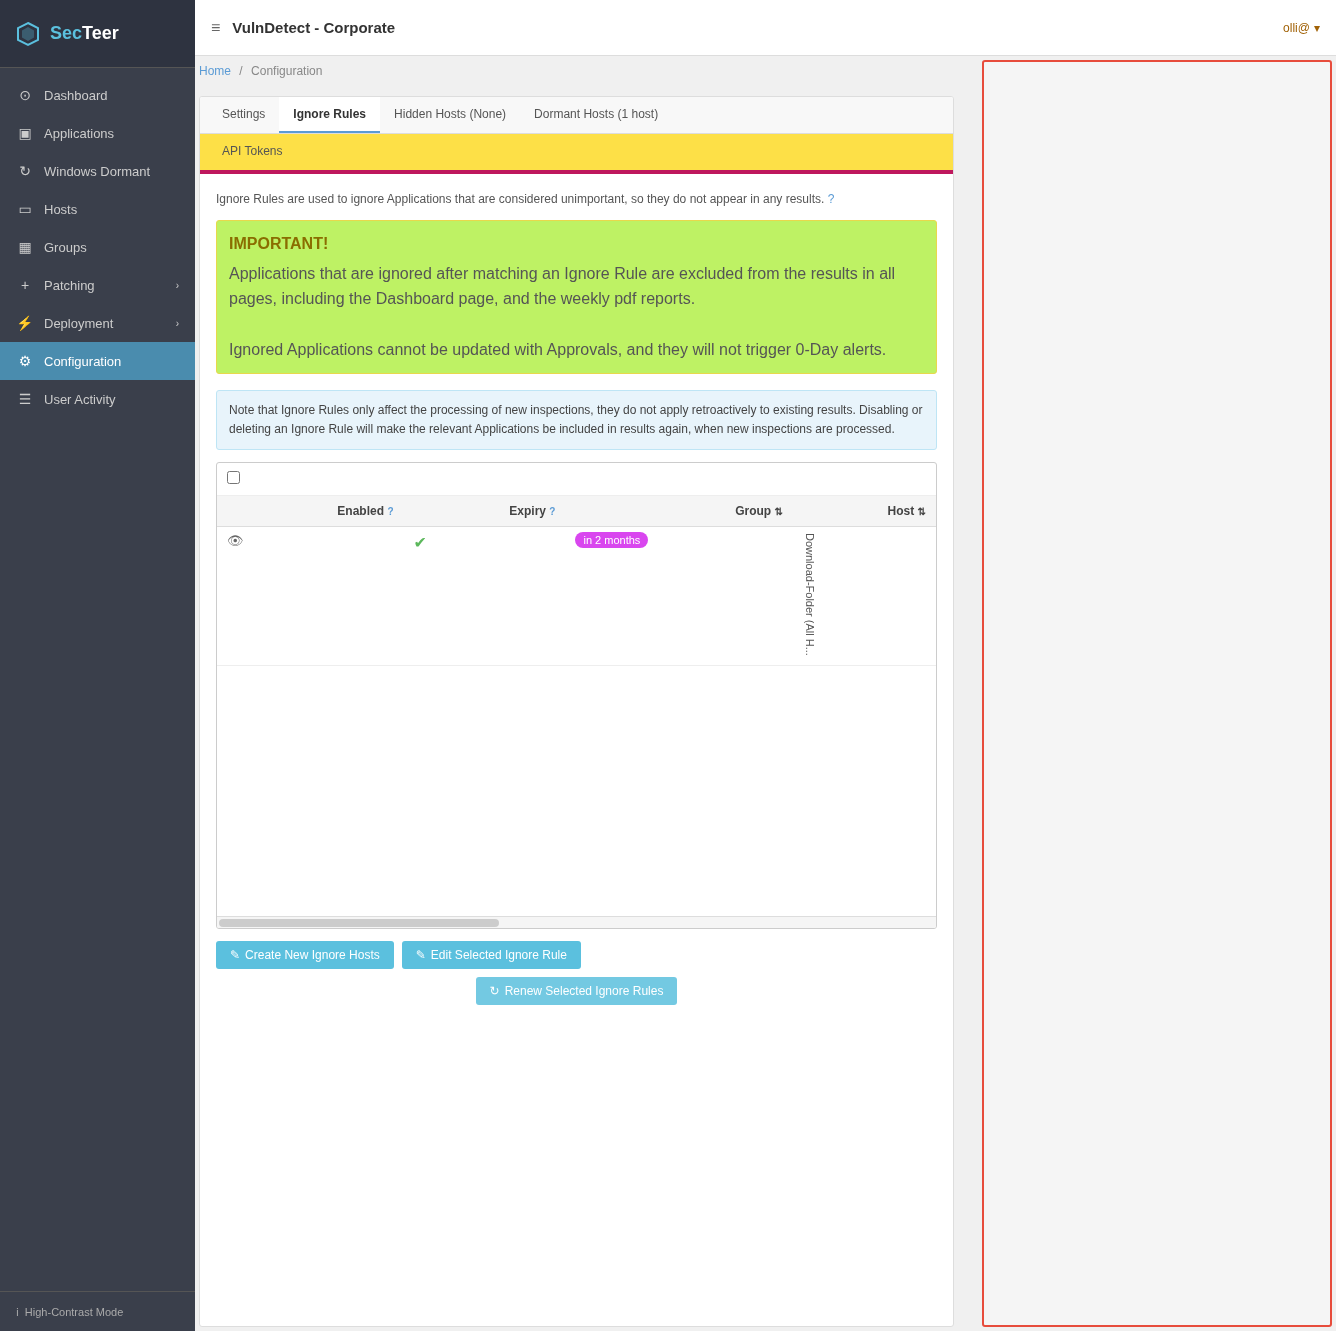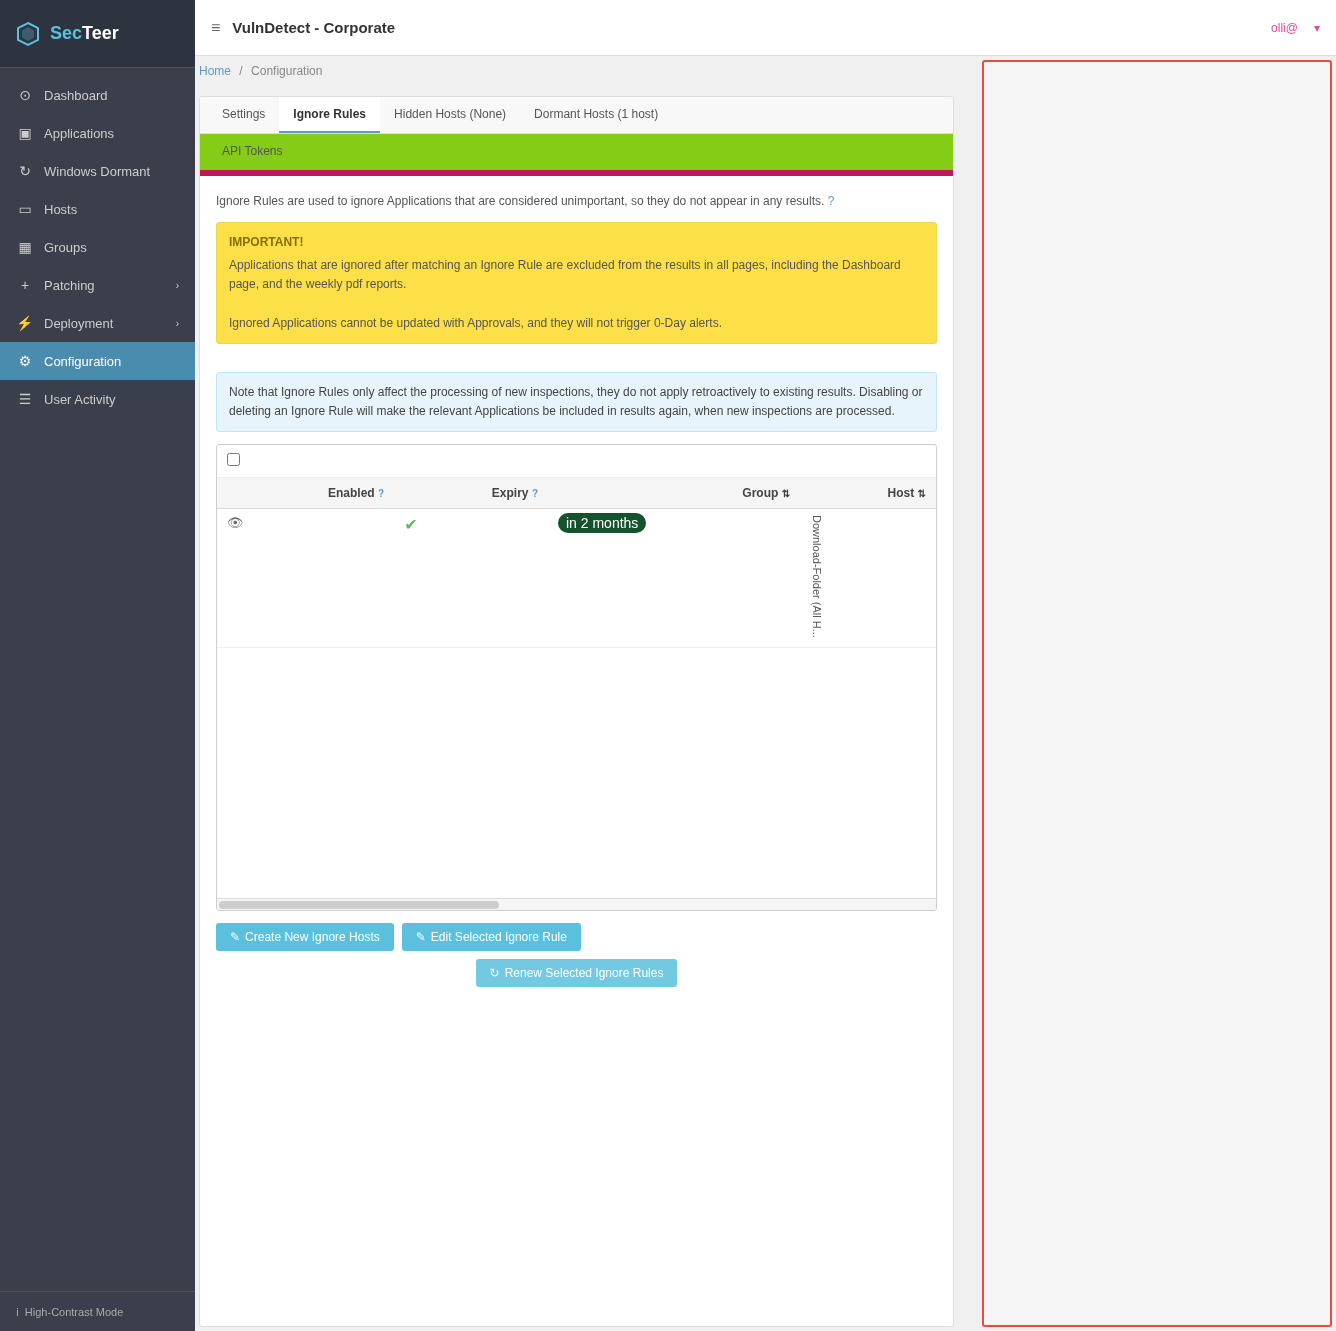--- a/index.html
+++ b/index.html
@@ -71,21 +71,21 @@
       height: 56px;
       background: #fff;
       border-bottom: 1px solid #ddd;
       display: flex;
       align-items: center;
       padding: 0 16px;
       gap: 12px;
     }
     .topbar .menu-icon { font-size: 16px; color: #666; cursor: pointer; }
     .topbar .app-title { font-size: 15px; font-weight: 600; color: #333; flex: 1; }
-    .topbar .user-info { font-size: 12px; color: #ec4899; display: flex; align-items: center; gap: 16px; margin-left: 31px; }
+    .topbar .user-info { font-size: 12px; color: #a16207; display: flex; align-items: center; gap: 4px; margin-left: 31px; }
 
     
     .content-area {
       flex: 1;
       display: flex;
       padding: 4px;
       gap: 28px;
       overflow: hidden;
     }
 
@@ -134,48 +134,48 @@
       white-space: nowrap;
     }
     .tab.active {
       color: #333;
       background: #fff;
       border-bottom: 2px solid #5b9bd5;
       font-weight: 600;
     }
     .tab-row2 {
       display: flex;
-      border-bottom: 6px solid #be185d;
-      background: #84cc16;
+      border-bottom: 4px solid #be185d;
+      background: #fde047;
       padding: 0 8px;
     }
 
     
     .card-body {
       padding: 16px;
       overflow-y: auto;
       flex: 1;
     }
 
     .info-text {
       font-size: 12px;
       color: #555;
       margin-bottom: 12px;
       line-height: 1.5;
     }
     .info-text a { color: #5b9bd5; text-decoration: none; }
 
     .alert-yellow {
-      background: #fde047;
+      background: #bef264;
       border: 1px solid #e8d84c;
       border-radius: 3px;
       padding: 10px 12px;
-      font-size: 12px;
+      font-size: 16px;
       color: #555;
-      margin-bottom: 28px;
+      margin-bottom: 16px;
       line-height: 1.6;
     }
     .alert-yellow strong { color: #8a6d00; font-weight: 700; display: block; margin-bottom: 4px; }
 
     .alert-blue {
       background: #e8f4fb;
       border: 1px solid #bee5f5;
       border-radius: 3px;
       padding: 10px 12px;
       font-size: 12px;
@@ -213,25 +213,25 @@
       font-weight: 600;
       color: #444;
       white-space: nowrap;
     }
     tbody td {
       padding: 6px 10px;
       border-bottom: 1px solid #eee;
       vertical-align: top;
     }
     .badge-teal {
-      background: #14532d;
+      background: #d946ef;
       color: #fff;
       border-radius: 10px;
       padding: 2px 8px;
-      font-size: 14px;
+      font-size: 11px;
       white-space: nowrap;
     }
 
     
     .scroll-track-h {
       display: flex;
       height: 12px;
       background: #f5f5f5;
       border-top: 1px solid #ddd;
       align-items: center;

